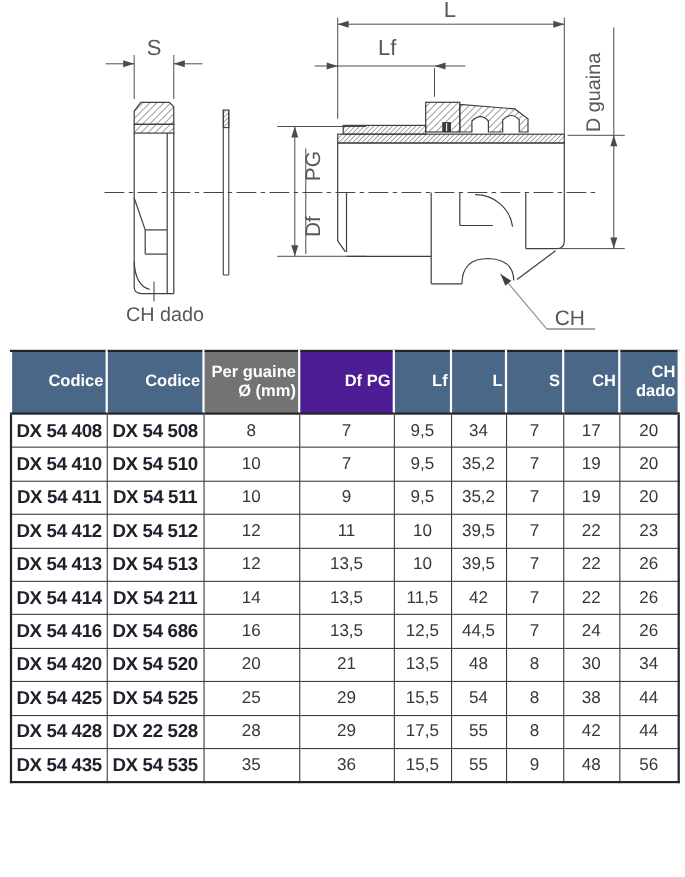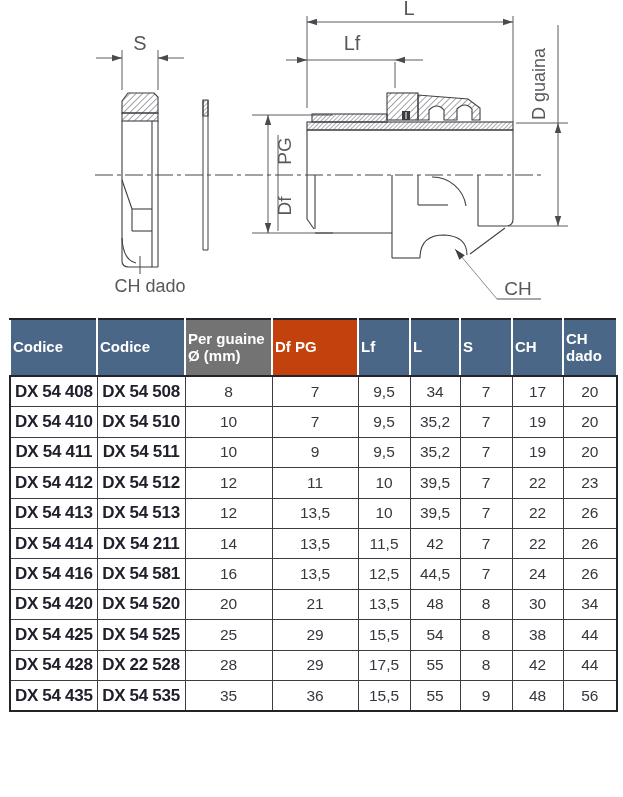--- a/index.html
+++ b/index.html
@@ -12,21 +12,21 @@
   svg text{font-family:"Liberation Sans",sans-serif;fill:#55585c;}
 
   table.spec{
     position:absolute;top:318px;left:9px;
     width:607px;border-collapse:collapse;table-layout:fixed;
     border:2.5px solid #23232b;
   }
   table.spec th{
     height:55px;
     color:#ffffff;font-size:15px;font-weight:bold;line-height:1.12;
-    text-align:left;vertical-align:middle;
+    text-align:right;vertical-align:middle;
     border-left:2px solid #ffffff;border-right:2px solid #ffffff;
     border-top:2.5px solid #23232b;border-bottom:2px solid #23232b;
     padding:0 2px;
   }
   table.spec td{
     height:29.4px;text-align:center;vertical-align:middle;
     border:1px solid #3c3c42;
     font-size:15.5px;color:#36363e;
     padding:0;
   }
@@ -179,21 +179,21 @@
       <col style="width:50px">
     <col style="width:52px">
       <col style="width:51px">
       <col style="width:54px">
   </colgroup>
   <thead>
     <tr>
       <th style="background: rgb(75, 103, 135); color: rgb(255, 255, 255);">Codice</th>
       <th style="background: rgb(75, 103, 135); color: rgb(255, 255, 255);">Codice</th>
       <th style="background: #737373; color: rgb(255, 255, 255);">Per guaine Ø (mm)</th>
-      <th style="background: #c2410c; color: rgb(255, 255, 255);">Df PG</th>
+      <th style="background: #4c1d95; color: rgb(255, 255, 255);">Df PG</th>
       <th style="background: rgb(75, 103, 135); color: rgb(255, 255, 255);">Lf</th>
       <th style="background: rgb(75, 103, 135); color: rgb(255, 255, 255);">L</th>
       <th style="background: rgb(75, 103, 135); color: rgb(255, 255, 255);">S</th>
       <th style="background: rgb(75, 103, 135); color: rgb(255, 255, 255);">CH</th>
       <th style="background: rgb(75, 103, 135); color: rgb(255, 255, 255);">CH dado</th>
     </tr>
   </thead>
   <tbody>
       <tr>
         <td class="code">DX 54 408</td>
@@ -256,21 +256,21 @@
         <td class="num">14</td>
         <td class="num">13,5</td>
         <td class="num">11,5</td>
         <td class="num">42</td>
         <td class="num">7</td>
         <td class="num">22</td>
         <td class="num">26</td>
       </tr>
       <tr>
         <td class="code">DX 54 416</td>
-        <td class="code">DX 54 581</td>
+        <td class="code">DX 54 686</td>
         <td class="num">16</td>
         <td class="num">13,5</td>
         <td class="num">12,5</td>
         <td class="num">44,5</td>
         <td class="num">7</td>
         <td class="num">24</td>
         <td class="num">26</td>
       </tr>
       <tr>
         <td class="code">DX 54 420</td>

